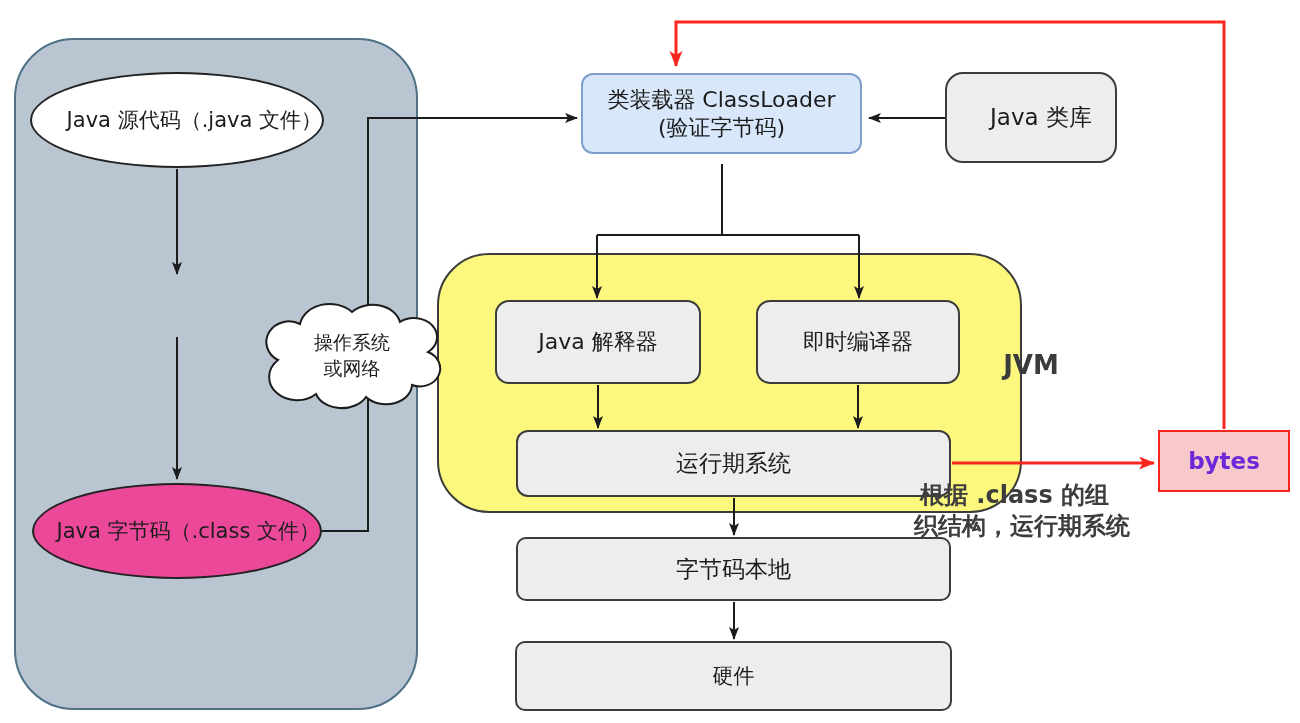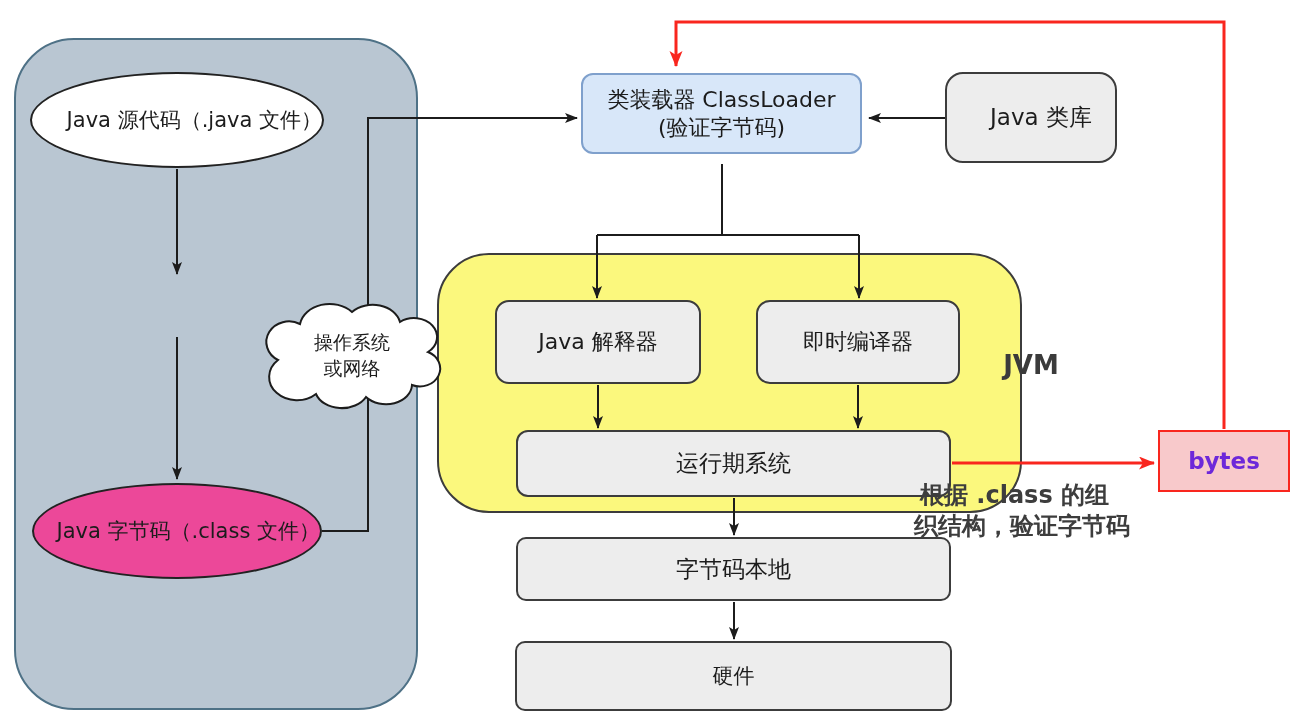--- a/index.html
+++ b/index.html
@@ -149,16 +149,16 @@
   <div class="node gray-box n-hardware">
     <span>硬件</span>
   </div>
 
   <div class="node n-bytes">
     <span>bytes</span>
   </div>
 
   <div class="node n-annotation">
     <span class="ann-l1">根据 .class 的组</span>
-    <span>织结构，验证字节码</span>
+    <span>织结构，运行期系统</span>
   </div>
 
 </div>
 
 </body></html>

